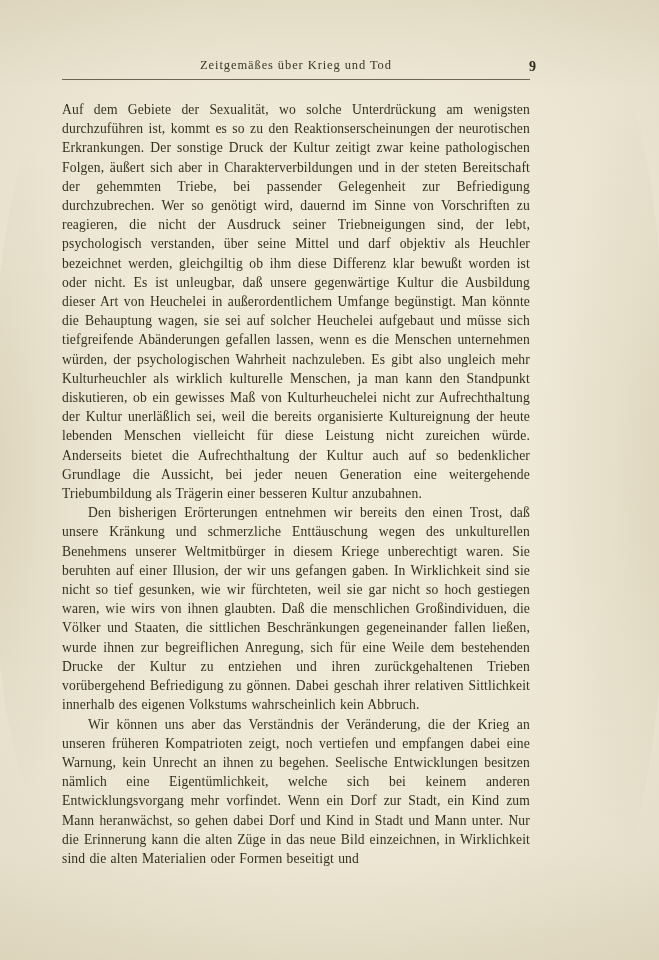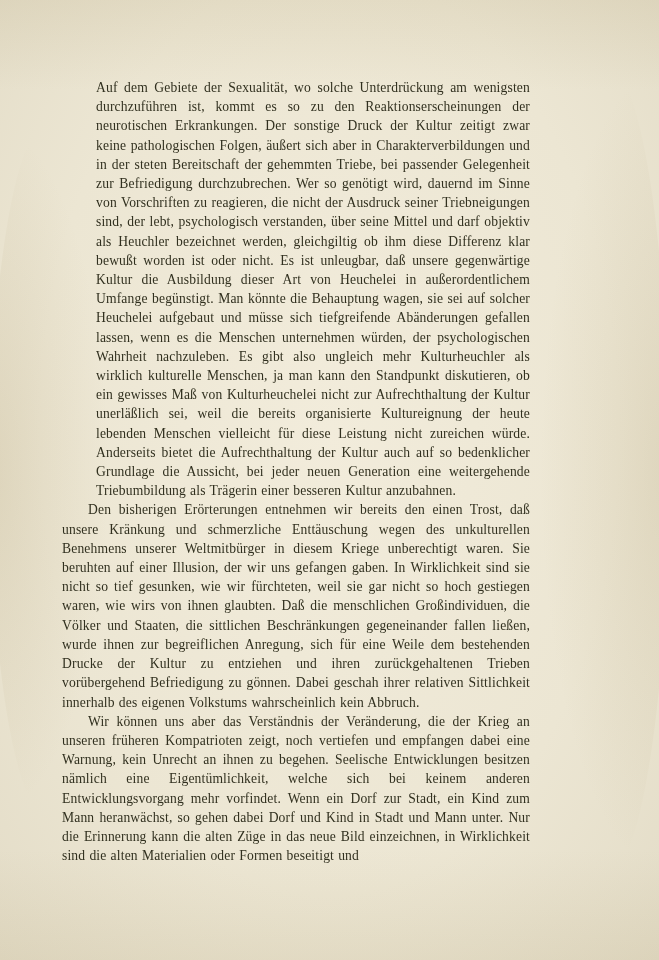--- a/index.html
+++ b/index.html
@@ -59,21 +59,20 @@
     color: #31301f;
     letter-spacing: 0.15px;
     word-spacing: 0.6px;
   }
   .body-text p {
     margin: 0;
     text-indent: 26px;
   }
   .body-text p.first {
     text-indent: 0;
-    margin-left: 34px;
   }
   
   .stain {
     position: absolute;
     pointer-events: none;
     border-radius: 50%;
   }
   .stain.left {
     left: -10px; top: 120px; width: 120px; height: 700px;
     background: radial-gradient(ellipse at 0% 50%, rgba(176,158,114,0.22), rgba(176,158,114,0) 70%);
@@ -96,20 +95,24 @@
 </head>
 <body>
 
 <div class="page">
   <div class="stain top"></div>
   <div class="stain bottom"></div>
   <div class="stain left"></div>
   <div class="stain right"></div>
 
   <div class="page-inner">
+    <div class="header">
+      <span class="running-head">Zeitgemäßes über Krieg und Tod</span>
+      <span class="folio">9</span>
+    </div>
 
     <div class="body-text">
       <p class="first">Auf dem Gebiete der Sexualität, wo solche Unterdrückung am wenigsten durchzuführen ist, kommt es so zu den Reaktionserscheinungen der neurotischen Erkrankungen. Der sonstige Druck der Kultur zeitigt zwar keine pathologischen Folgen, äußert sich aber in Charakterverbildungen und in der steten Bereitschaft der gehemmten Triebe, bei passender Gelegenheit zur Befriedigung durchzubrechen. Wer so genötigt wird, dauernd im Sinne von Vorschriften zu reagieren, die nicht der Ausdruck seiner Triebneigungen sind, der lebt, psychologisch verstanden, über seine Mittel und darf objektiv als Heuchler bezeichnet werden, gleichgiltig ob ihm diese Differenz klar bewußt worden ist oder nicht. Es ist unleugbar, daß unsere gegenwärtige Kultur die Ausbildung dieser Art von Heuchelei in außerordentlichem Umfange begünstigt. Man könnte die Behauptung wagen, sie sei auf solcher Heuchelei aufgebaut und müsse sich tiefgreifende Abänderungen gefallen lassen, wenn es die Menschen unternehmen würden, der psychologischen Wahrheit nachzuleben. Es gibt also ungleich mehr Kulturheuchler als wirklich kulturelle Menschen, ja man kann den Standpunkt diskutieren, ob ein gewisses Maß von Kulturheuchelei nicht zur Aufrechthaltung der Kultur unerläßlich sei, weil die bereits organisierte Kultureignung der heute lebenden Menschen vielleicht für diese Leistung nicht zureichen würde. Anderseits bietet die Aufrechthaltung der Kultur auch auf so bedenklicher Grundlage die Aussicht, bei jeder neuen Generation eine weitergehende Triebumbildung als Trägerin einer besseren Kultur anzubahnen.</p>
       <p>Den bisherigen Erörterungen entnehmen wir bereits den einen Trost, daß unsere Kränkung und schmerzliche Enttäuschung wegen des unkulturellen Benehmens unserer Weltmitbürger in diesem Kriege unberechtigt waren. Sie beruhten auf einer Illusion, der wir uns gefangen gaben. In Wirklichkeit sind sie nicht so tief gesunken, wie wir fürchteten, weil sie gar nicht so hoch gestiegen waren, wie wirs von ihnen glaubten. Daß die menschlichen Großindividuen, die Völker und Staaten, die sittlichen Beschränkungen gegeneinander fallen ließen, wurde ihnen zur begreiflichen Anregung, sich für eine Weile dem bestehenden Drucke der Kultur zu entziehen und ihren zurückgehaltenen Trieben vorübergehend Befriedigung zu gönnen. Dabei geschah ihrer relativen Sittlichkeit innerhalb des eigenen Volkstums wahrscheinlich kein Abbruch.</p>
       <p>Wir können uns aber das Verständnis der Veränderung, die der Krieg an unseren früheren Kompatrioten zeigt, noch vertiefen und empfangen dabei eine Warnung, kein Unrecht an ihnen zu begehen. Seelische Entwicklungen besitzen nämlich eine Eigentümlichkeit, welche sich bei keinem anderen Entwicklungsvorgang mehr vorfindet. Wenn ein Dorf zur Stadt, ein Kind zum Mann heranwächst, so gehen dabei Dorf und Kind in Stadt und Mann unter. Nur die Erinnerung kann die alten Züge in das neue Bild einzeichnen, in Wirklichkeit sind die alten Materialien oder Formen beseitigt und</p>
     </div>
   </div>
 </div>
 
 </body></html>

